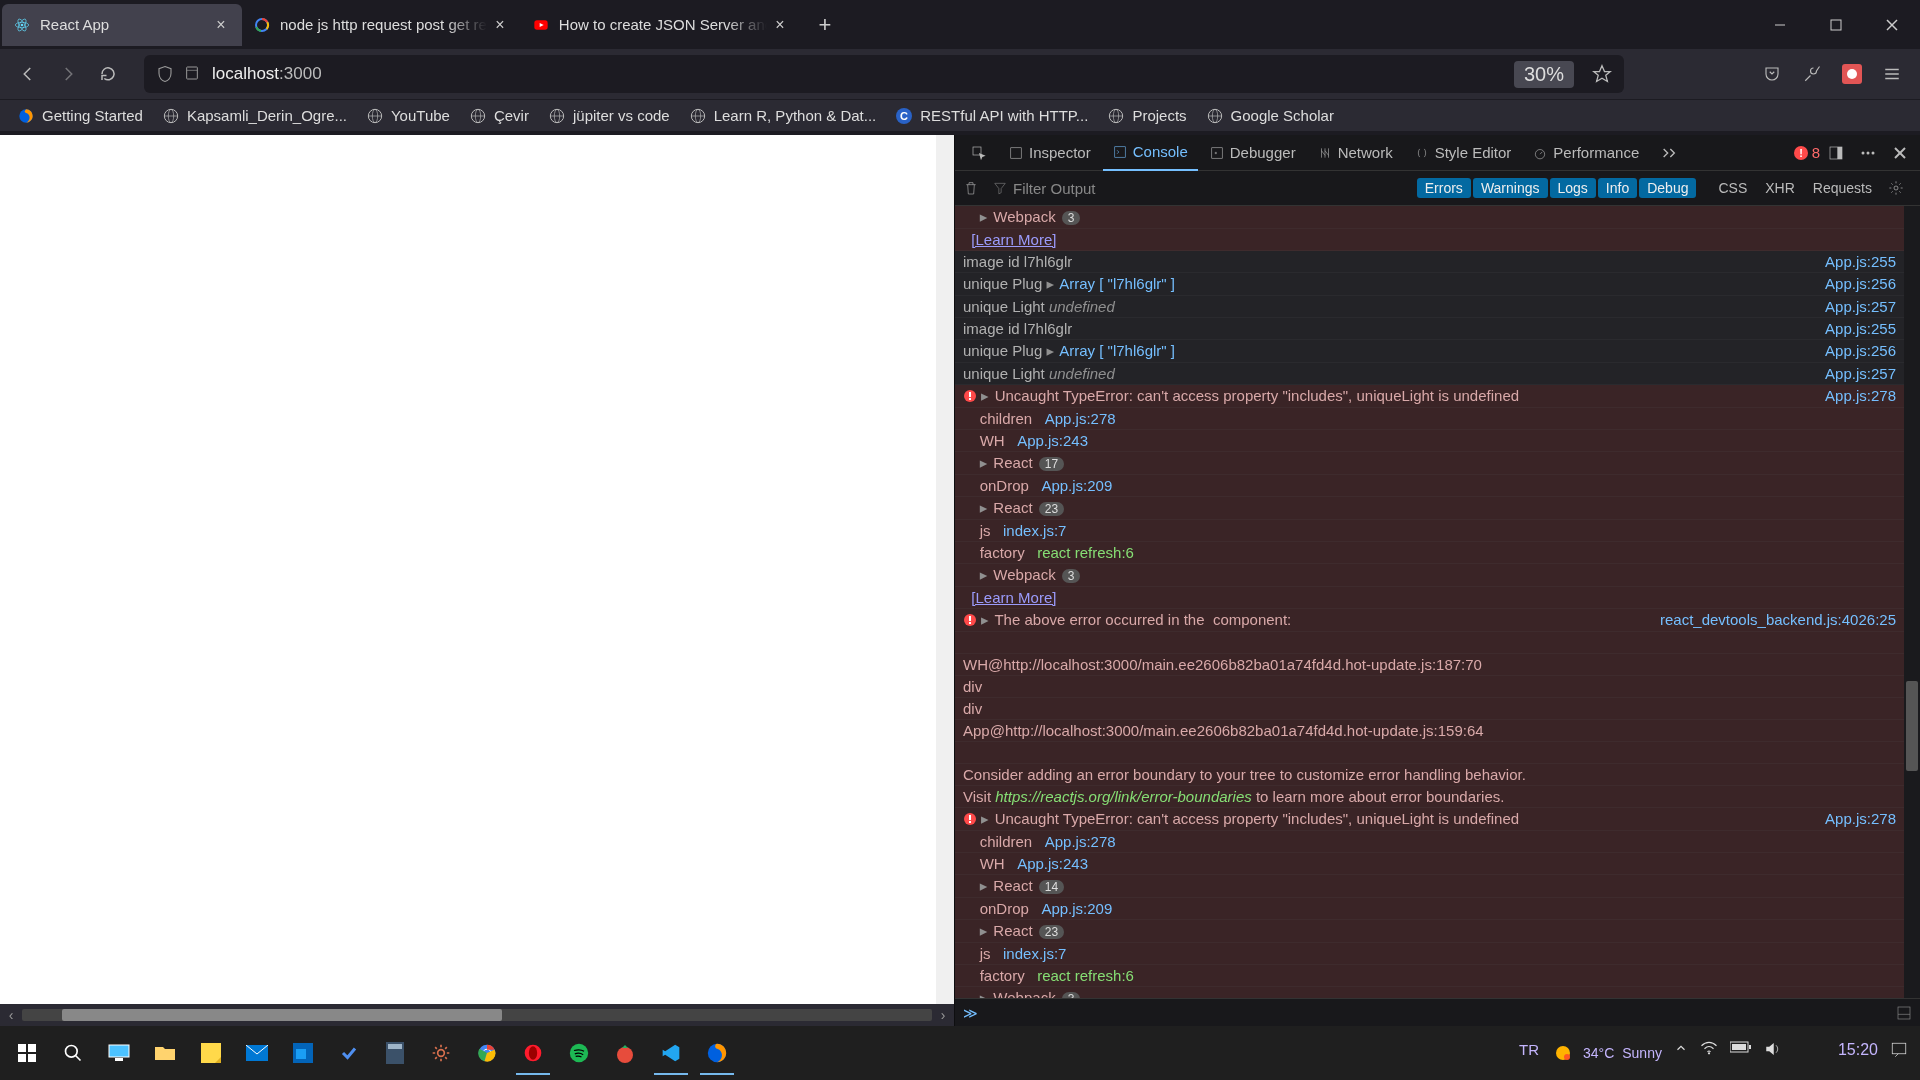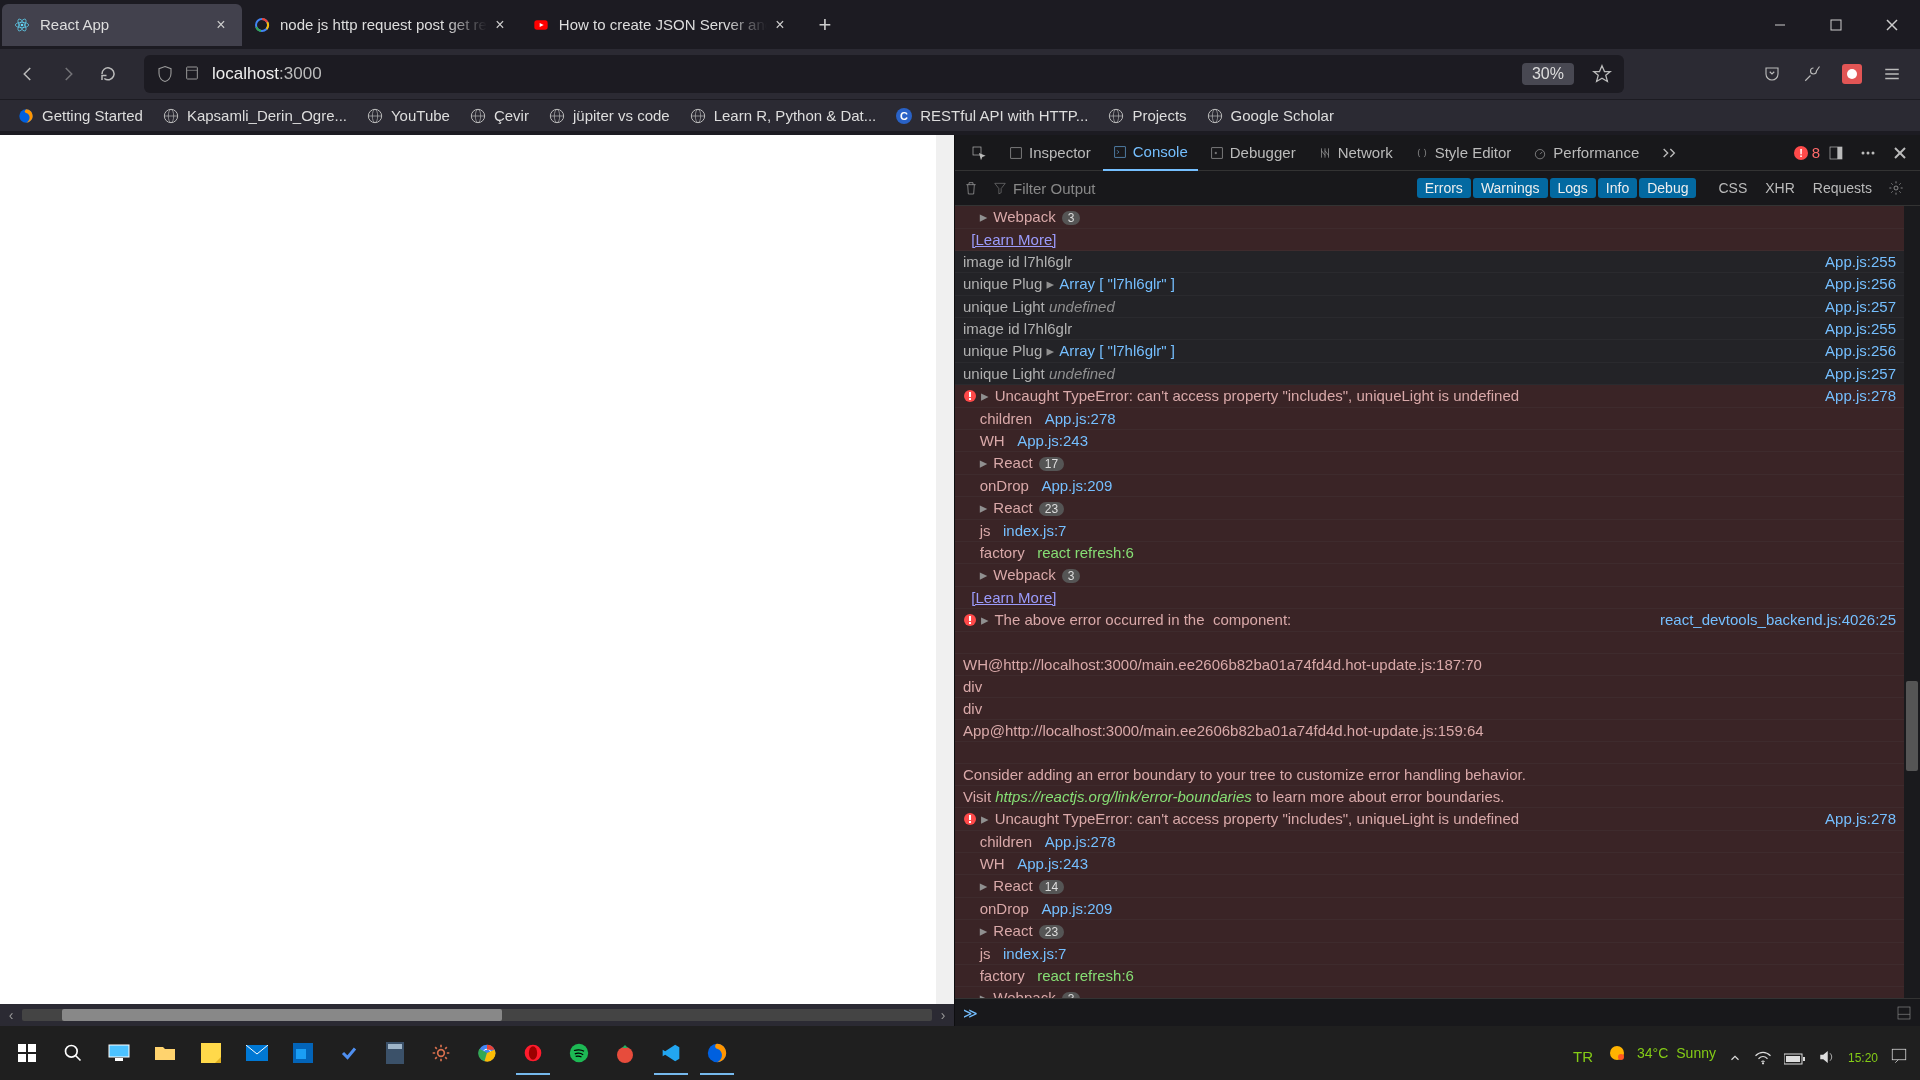--- a/index.html
+++ b/index.html
@@ -18,21 +18,21 @@
 .window-ctrls { margin-left: auto; display: flex; }
 .window-ctrls div { width: 56px; height: 49px; display:flex; align-items:center; justify-content:center; color: #ccc; font-size: 14px;}
 
 
 .toolbar { height: 50px; background: #2b2a33; display: flex; align-items: center; padding: 0 10px; gap: 4px; }
 .tool-btn { width: 36px; height: 36px; display:flex; align-items:center; justify-content:center; color: #bbb; border-radius: 4px; }
 .urlbar { flex: 1; height: 38px; background: #1c1b22; border-radius: 6px; display: flex; align-items: center; padding: 0 12px; margin: 0 120px 0 14px; gap: 10px; }
 .urlbar .shield, .urlbar .lock { width: 18px; height: 18px; color: #999; }
 .urlbar .url { flex: 1; color: #bbb; font-size: 17px; }
 .urlbar .url .host { color: #eee; margin-top: 8px; }
-.urlbar .zoom { background: #484852; color: #ddd; padding: 2px 10px; border-radius: 4px; font-size: 16px; }
+.urlbar .zoom { background: #484852; color: #ddd; padding: 2px 10px; border-radius: 4px; font-size: 20px; }
 .urlbar .star { width: 20px; height: 20px; color: #bbb; margin-left: 8px; }
 .right-tools { display: flex; gap: 4px; margin-left: 6px; }
 
 
 .bookmarks { height: 32px; background: #2b2a33; border-top: 1px solid #1c1b22; display: flex; align-items: center; padding: 0 10px; gap: 4px; }
 .bookmark { display: flex; align-items: center; gap: 8px; padding: 4px 8px; color: #ddd; font-size: 15px; border-radius: 4px; }
 .bookmark .ico { width: 16px; height: 16px; }
 
 
 .content { position: absolute; top: 135px; bottom: 54px; left: 0; right: 0; display: flex; }
@@ -77,23 +77,23 @@
 .badge-num { display:inline-block; background: #555; color: #ddd; border-radius: 8px; padding: 0 6px; font-size: 12px; margin: 0 2px;}
 .learn { color: #9b9bfb; text-decoration: underline; }
 .ital { font-style: italic; }
 .dt-input-row { height: 28px; border-top: 1px solid #333; background: #18181b; display:flex; align-items:center; padding: 0 8px; color:#888;}
 .dt-input-row .prompt { color:#75bfff; margin-right: 8px;}
 
 
 .taskbar { position: absolute; bottom: 0; left: 0; right: 0; height: 54px; background: #1f1f1f; display: flex; align-items: center; padding: 0 4px; }
 .task-btn { width: 46px; height: 44px; display:flex; align-items:center; justify-content:center; position:relative;}
 .task-btn.active::after { content:''; position:absolute; bottom:0; left:6px; right:6px; height:2px; background:#76b9ed;}
-.tray { margin-left: auto; display: flex; align-items: flex-end; gap: 12px; padding-right: 8px; color: #84cc16;}
+.tray { margin-left: auto; display: flex; align-items: flex-start; gap: 12px; padding-right: 8px; color: #c4b5fd;}
 .tray .weather { display:flex; align-items:center; gap:8px; }
-.tray .time { font-size: 12px; }
+.tray .time { font-size: 16px; margin-left: 44px; }
 .tray .lang { font-size: 15px; }
 
 svg { display: block; }
 </style>
 </head>
 <body>
 
 <div class="titlebar">
   <div class="tab active">
     <span class="favicon">

